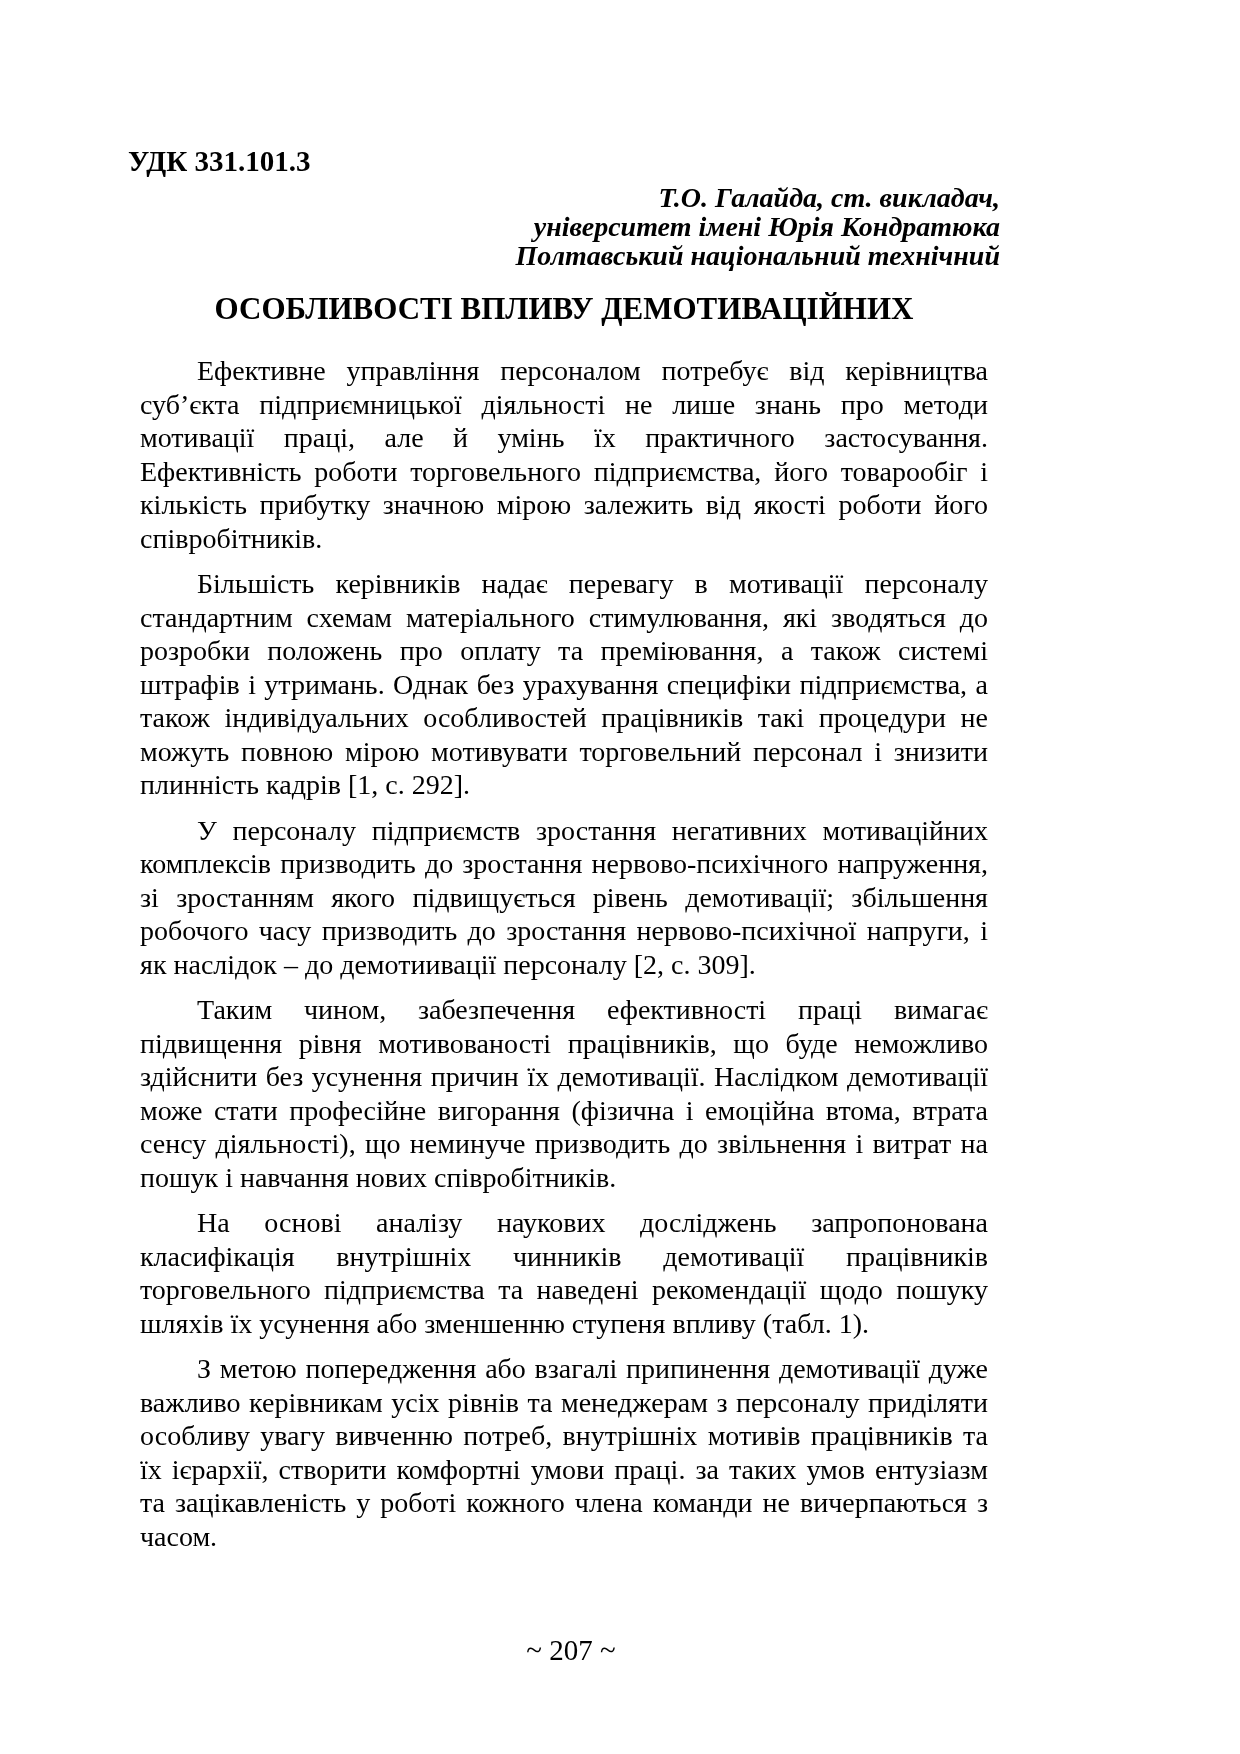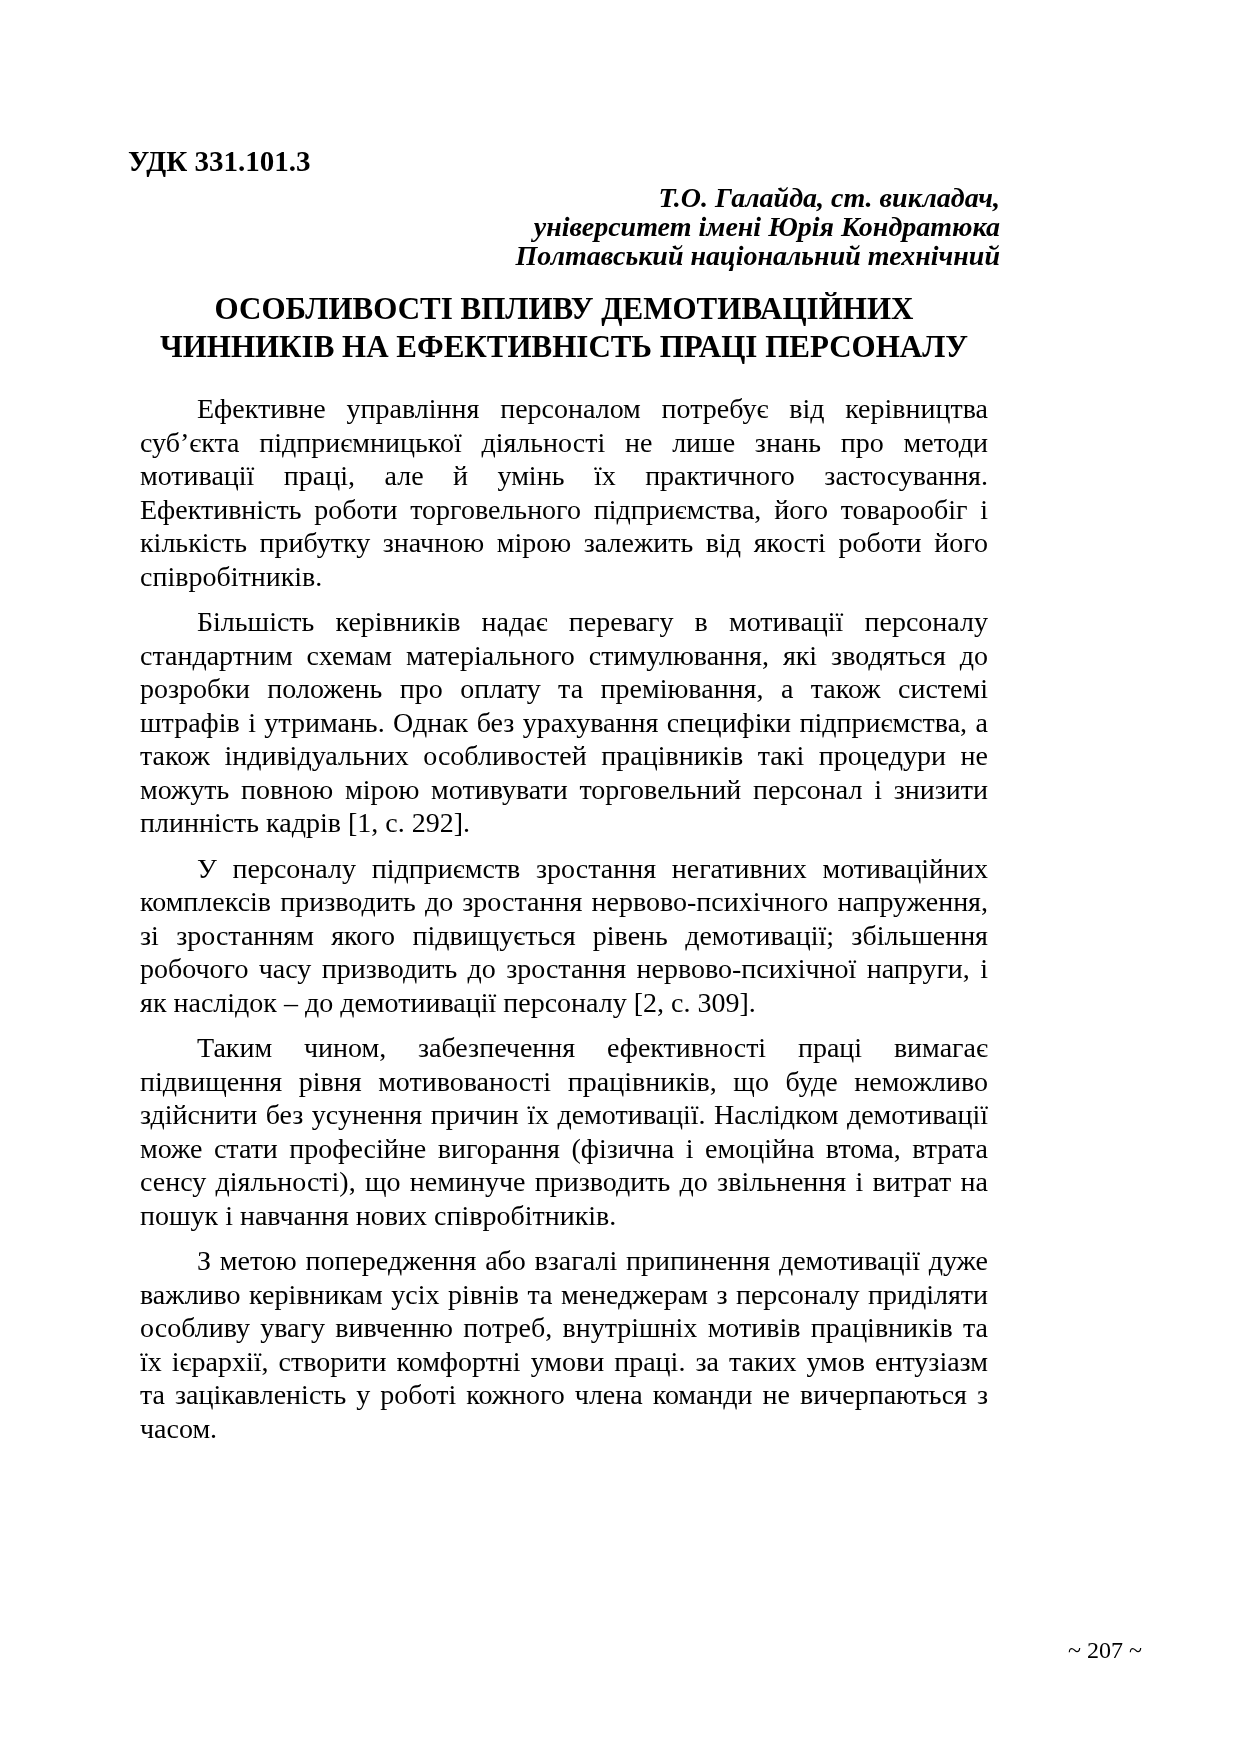--- a/index.html
+++ b/index.html
@@ -51,46 +51,46 @@
   .body-text p {
     margin: 12px;
     padding: 0;
     text-indent: 57px;
   }
   .page-number {
     position: absolute;
     left: 0;
     right: 6px;
     top: 1633px;
-    text-align: right;
-    font-size: 24px;
+    text-align: center;
+    font-size: 29px;
     line-height: 34px;
   }
 </style>
 </head>
 <body>
 
 <div class="page">
 
   <div class="udc">УДК 331.101.3</div>
 
   <div class="authors">
     <div>Т.О. Галайда, ст. викладач,</div>
     <div>університет імені Юрія Кондратюка</div>
     <div>Полтавський національний технічний</div>
   </div>
 
   <div class="article-title">
     <div>ОСОБЛИВОСТІ ВПЛИВУ ДЕМОТИВАЦІЙНИХ</div>
-    <div>ЧИННИКІВ НА ЕФЕКТИВНІСТЬ ПРАЦІ ПЕРСОНАЛУ</div>
   </div>
 
   <div class="body-text">
     <p>Ефективне управління персоналом потребує від керівництва суб’єкта підприємницької діяльності не лише знань про методи мотивації праці, але й умінь їх практичного застосування. Ефективність роботи торговельного підприємства, його товарообіг і кількість прибутку значною мірою залежить від якості роботи його співробітників.</p>
     <p>Більшість керівників надає перевагу в мотивації персоналу стандартним схемам матеріального стимулювання, які зводяться до розробки положень про оплату та преміювання, а також системі штрафів і утримань. Однак без урахування специфіки підприємства, а також індивідуальних особливостей працівників такі процедури не можуть повною мірою мотивувати торговельний персонал і знизити плинність кадрів [1, с. 292].</p>
     <p>У персоналу підприємств зростання негативних мотиваційних комплексів призводить до зростання нервово-психічного напруження, зі зростанням якого підвищується рівень демотивації; збільшення робочого часу призводить до зростання нервово-психічної напруги, і як наслідок – до демотиивації персоналу [2, с. 309].</p>
     <p>Таким чином, забезпечення ефективності праці вимагає підвищення рівня мотивованості працівників, що буде неможливо здійснити без усунення причин їх демотивації. Наслідком демотивації може стати професійне вигорання (фізична і емоційна втома, втрата сенсу діяльності), що неминуче призводить до звільнення і витрат на пошук і навчання нових співробітників.</p>
+    <p>На основі аналізу наукових досліджень запропонована класифікація внутрішніх чинників демотивації працівників торговельного підприємства та наведені рекомендації щодо пошуку шляхів їх усунення або зменшенню ступеня впливу (табл. 1).</p>
     <p>З метою попередження або взагалі припинення демотивації дуже важливо керівникам усіх рівнів та менеджерам з персоналу приділяти особливу увагу вивченню потреб, внутрішніх мотивів працівників та їх ієрархії, створити комфортні умови праці. за таких умов ентузіазм та зацікавленість у роботі кожного члена команди не вичерпаються з часом.</p>
   </div>
 
   <div class="page-number">~ 207 ~</div>
 
 </div>
 
 </body></html>

